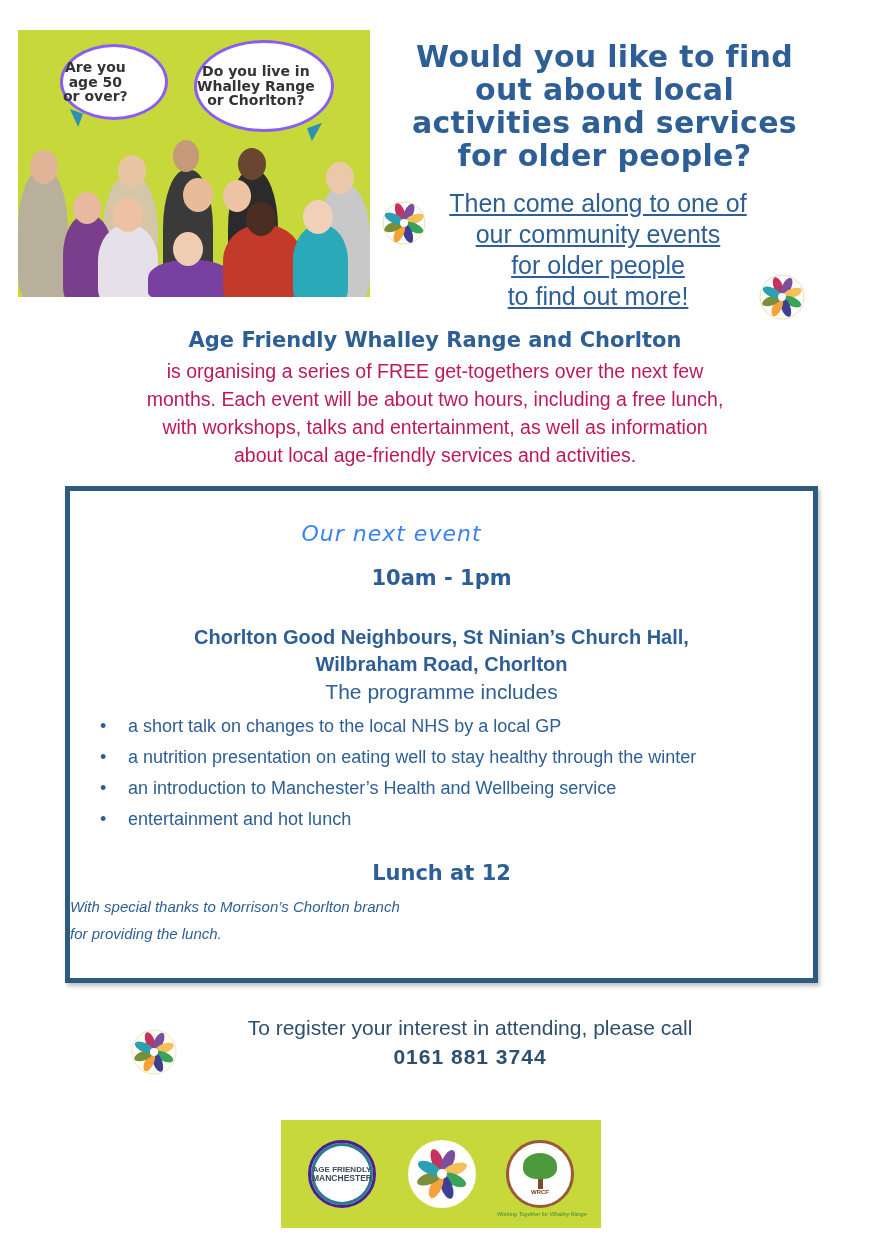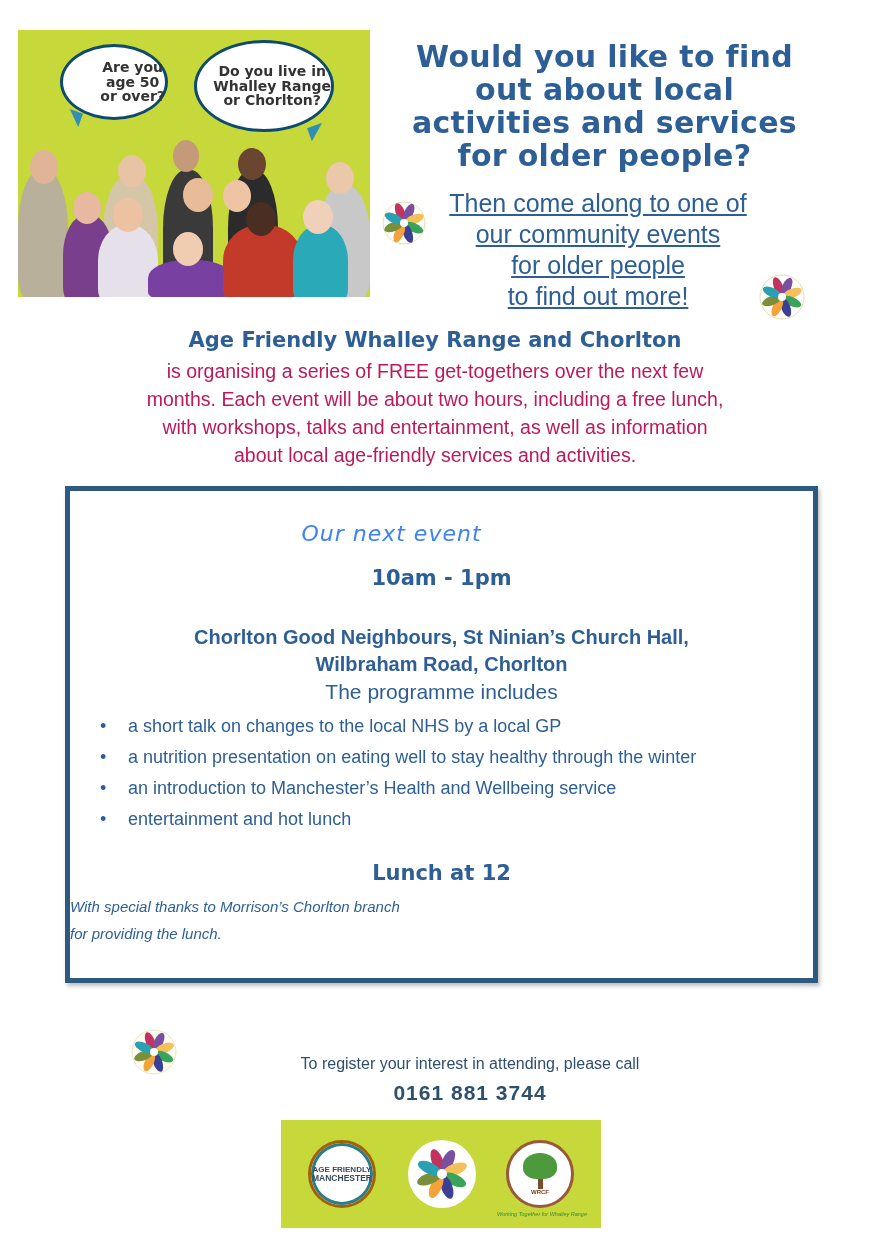--- a/index.html
+++ b/index.html
@@ -5,22 +5,22 @@
     * { box-sizing: border-box; margin: 0; padding: 0; }
     html, body { width: 870px; height: 1238px; background: #ffffff; overflow: hidden; }
     body { position: relative; font-family: "Liberation Sans", sans-serif; color: #2d5f96; }
 
     
     .photo {
       position: absolute; left: 18px; top: 30px; width: 352px; height: 267px;
       background: #c6d83a; overflow: hidden;
     }
     .bubble {
-      position: absolute; background: #fff; border: 3px solid #0c4a6e; border-radius: 50%;
-      display: flex; align-items: center; justify-content: flex-end; text-align: center;
+      position: absolute; background: #fff; border: 3px solid #8b5cf6; border-radius: 50%;
+      display: flex; align-items: center; justify-content: flex-start; text-align: center;
       font-family: "DejaVu Sans", sans-serif; font-weight: bold; color: #333; line-height: 1.05;
     }
     .bubble.b1 { left: 42px; top: 14px; width: 108px; height: 76px; font-size: 14px; }
     .bubble.b2 { left: 176px; top: 10px; width: 140px; height: 92px; font-size: 14px; }
     .bubble .tail {
       position: absolute; width: 0; height: 0;
     }
     .bubble.b1 .tail { left: 4px; bottom: -8px; border-left: 14px solid transparent; border-top: 14px solid #2f8fb4; transform: rotate(20deg); }
     .bubble.b2 .tail { right: 6px; bottom: -10px; border-right: 16px solid transparent; border-top: 14px solid #2f8fb4; transform: rotate(-20deg); }
     .crowd { position: absolute; left: 0; top: 100px; width: 352px; height: 167px; }
@@ -87,33 +87,33 @@
     }
     .thanks {
       position: absolute; left: 0; top: 402px; width: 100%; 
       font-size: 15px; line-height: 27px; color: #2d5f96; font-style: italic;
     }
 
     
     .contact {
       position: absolute; left: 190px; top: 1013px; width: 560px; text-align: center; color: #2e4f6d;
     }
-    .contact .line { font-size: 16px; line-height: 29px; margin-top: 36px; }
+    .contact .line { font-size: 21px; line-height: 29px; }
     .contact .phone { font-weight: bold; font-size: 21px; line-height: 29px; letter-spacing: 1px; }
     .contact .email { font-size: 21px; line-height: 29px; text-decoration: underline; color: #2e4f6d; cursor: pointer; }
 
     
     .logo-strip {
       position: absolute; left: 281px; top: 1120px; width: 320px; height: 108px; background: #c6d83a;
     }
     .logo {
       position: absolute; top: 20px; width: 68px; height: 68px; border-radius: 50%; background: #fff;
       display: flex; align-items: center; justify-content: center; flex-direction: column;
     }
-    .logo.afm { left: 27px; border: 3px solid #a16207; box-shadow: inset 0 0 0 3px #2a7d8c; }
+    .logo.afm { left: 27px; border: 3px solid #4c1d95; box-shadow: inset 0 0 0 3px #2a7d8c; }
     .logo.afm span { font-weight: bold; color: #3b4a5a; text-align: center; line-height: 1; }
     .logo.afm .l1 { font-size: 8px; }
     .logo.afm .l2 { font-size: 8.5px; }
     .logo.flw { left: 127px; }
     .logo.wrcf { left: 225px; border: 3px solid #9a5a3a; }
     .logo.wrcf .tree { width: 34px; height: 26px; background: #4c9a3c; border-radius: 50% 50% 40% 40%; }
     .logo.wrcf .trunk { width: 5px; height: 10px; background: #7b4b2a; }
     .logo.wrcf .lbl { font-size: 6px; color: #7b3b1a; font-weight: bold; }
     .wrcf-tag {
       position: absolute; left: 215px; top: 91px; width: 92px; text-align: center;

